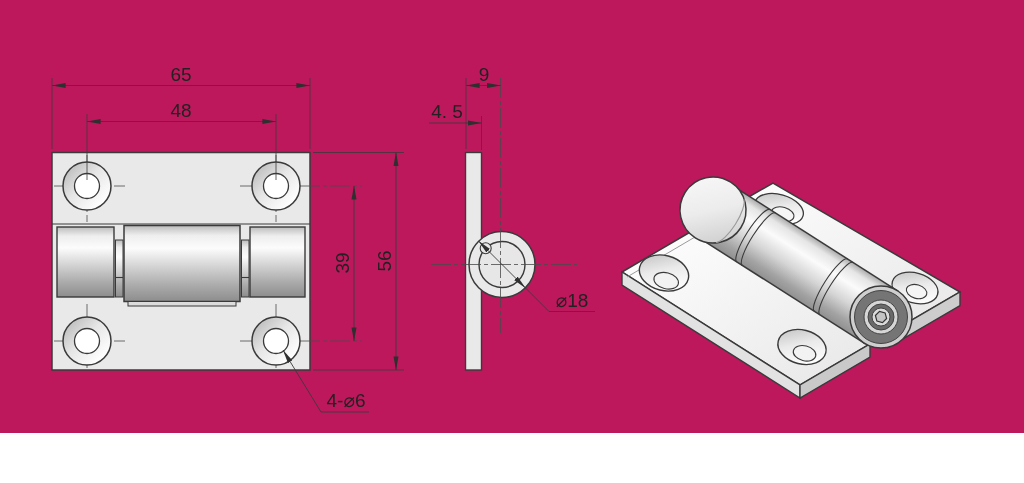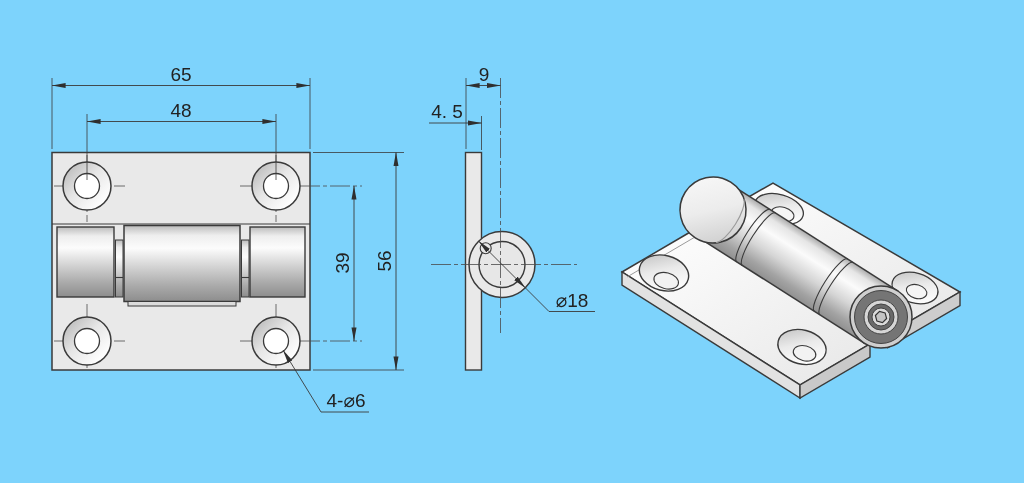--- a/index.html
+++ b/index.html
@@ -1,16 +1,16 @@
 <!DOCTYPE html>
 <html><head>
 <meta charset="utf-8">
 <style>
   html,body{margin:0;padding:0;background:#ffffff;}
-  .canvas{position:relative;width:1024px;height:483px;background:#7dd3fc;overflow:hidden;}
+  .canvas{position:relative;width:1024px;height:433px;background:#be185d;overflow:hidden;}
   svg{display:block;}
   text{font-family:"Liberation Sans","DejaVu Sans",sans-serif;font-size:19px;fill:#222;text-anchor:middle;}
   .dimline{stroke:#3a3a3a;stroke-width:0.9;fill:none;}
   .extline{stroke:#3a3a3a;stroke-width:0.8;fill:none;}
   .cl{stroke:#4a4a4a;stroke-width:0.8;fill:none;stroke-dasharray:20 3 4 3;}
   .obj{stroke:#3a3a3a;stroke-width:1.5;}
   .obj2{stroke:#3a3a3a;stroke-width:1.1;fill:none;}
 </style>
 </head>
 <body>

